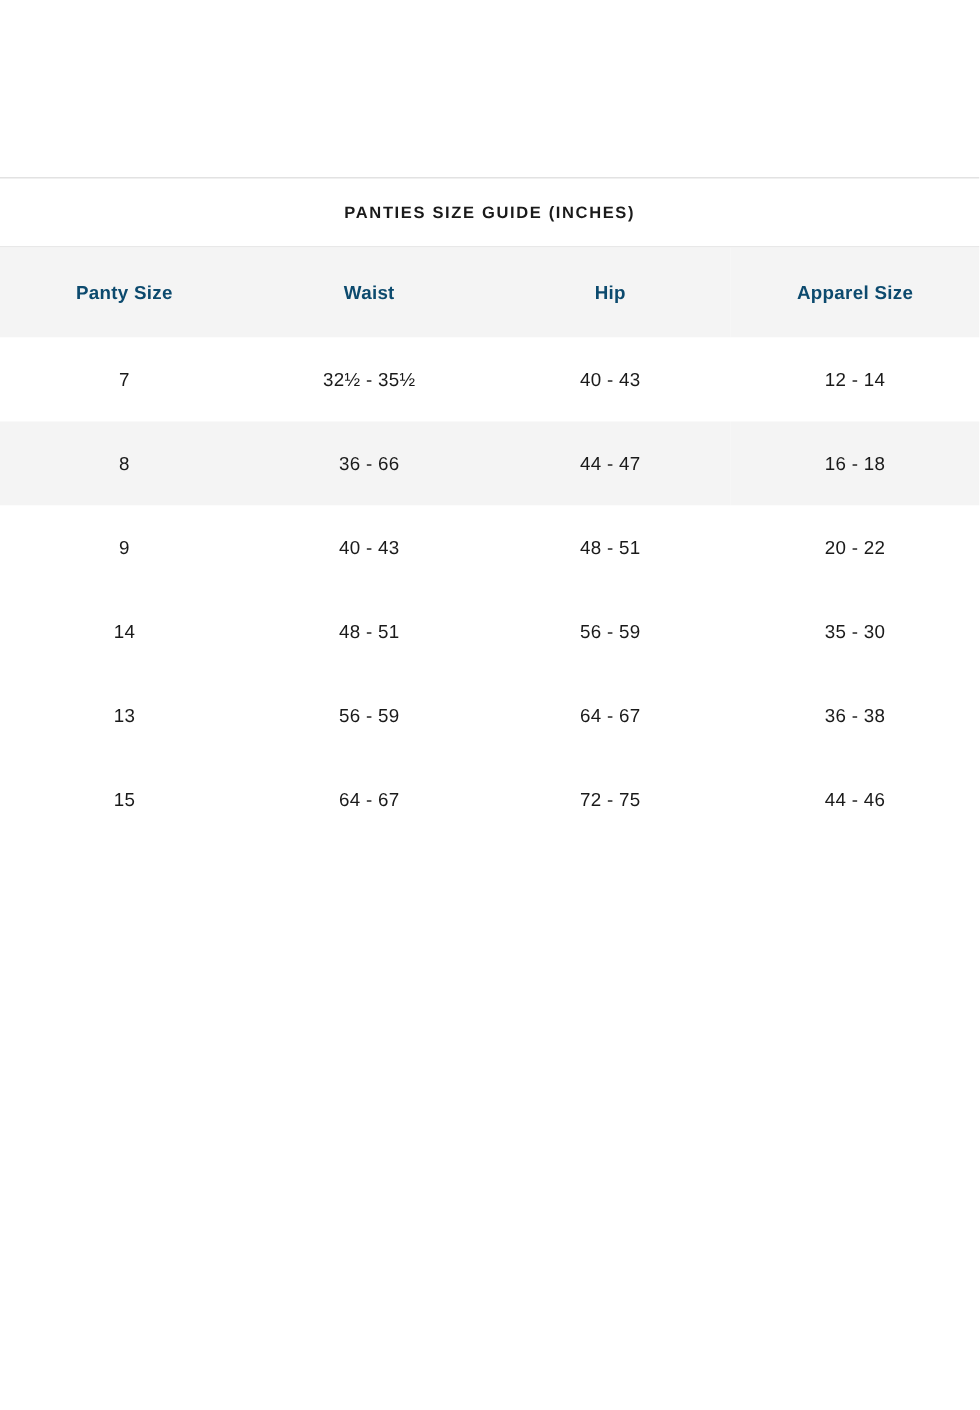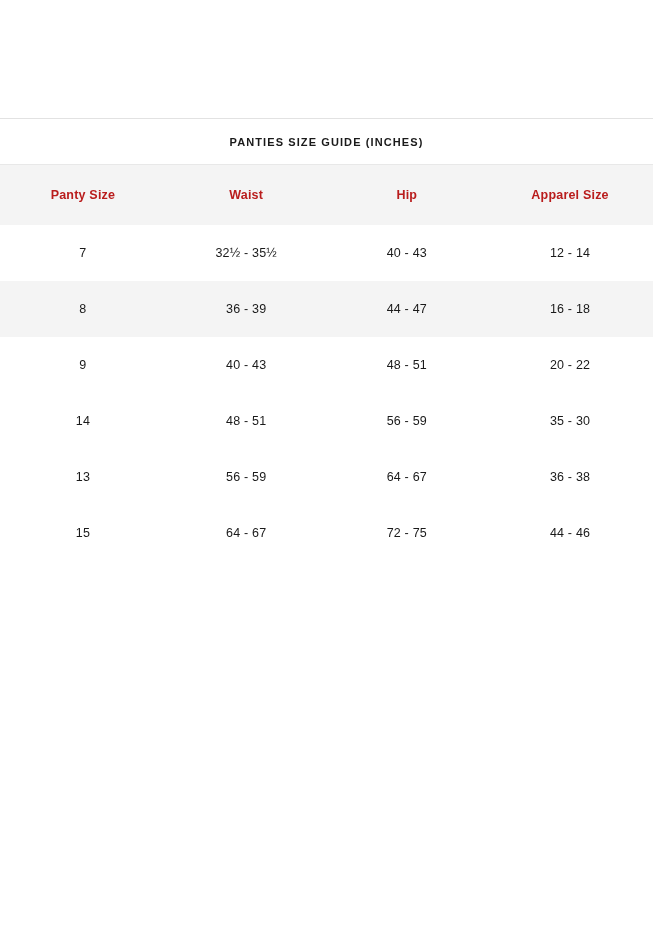--- a/index.html
+++ b/index.html
@@ -36,21 +36,21 @@
     letter-spacing: 1.1px;
     color: #1a1a1a;
     padding: 17px 0 16px 0;
     border-top: 1px solid #e2e2e2;
     border-bottom: 1px solid #e8e8e8;
     background: #ffffff;
   }
   .size-table th {
     font-size: 12.5px;
     font-weight: bold;
-    color: #b91c1c;
+    color: #0c4a6e;
     background: #f4f4f4;
     padding: 23px 0 23px 0;
     text-align: center;
     letter-spacing: 0.2px;
     border: none;
   }
   .size-table td {
     font-size: 12.5px;
     font-weight: normal;
     color: #1a1a1a;
@@ -94,21 +94,21 @@
     </thead>
     <tbody>
       <tr class="odd-row">
         <td>7</td>
         <td>32½ - 35½</td>
         <td>40 - 43</td>
         <td>12 - 14</td>
       </tr>
       <tr class="even-row">
         <td>8</td>
-        <td>36 - 39</td>
+        <td>36 - 66</td>
         <td>44 - 47</td>
         <td>16 - 18</td>
       </tr>
       <tr class="odd-row">
         <td>9</td>
         <td>40 - 43</td>
         <td>48 - 51</td>
         <td>20 - 22</td>
       </tr>
       <tr class="odd-row">

